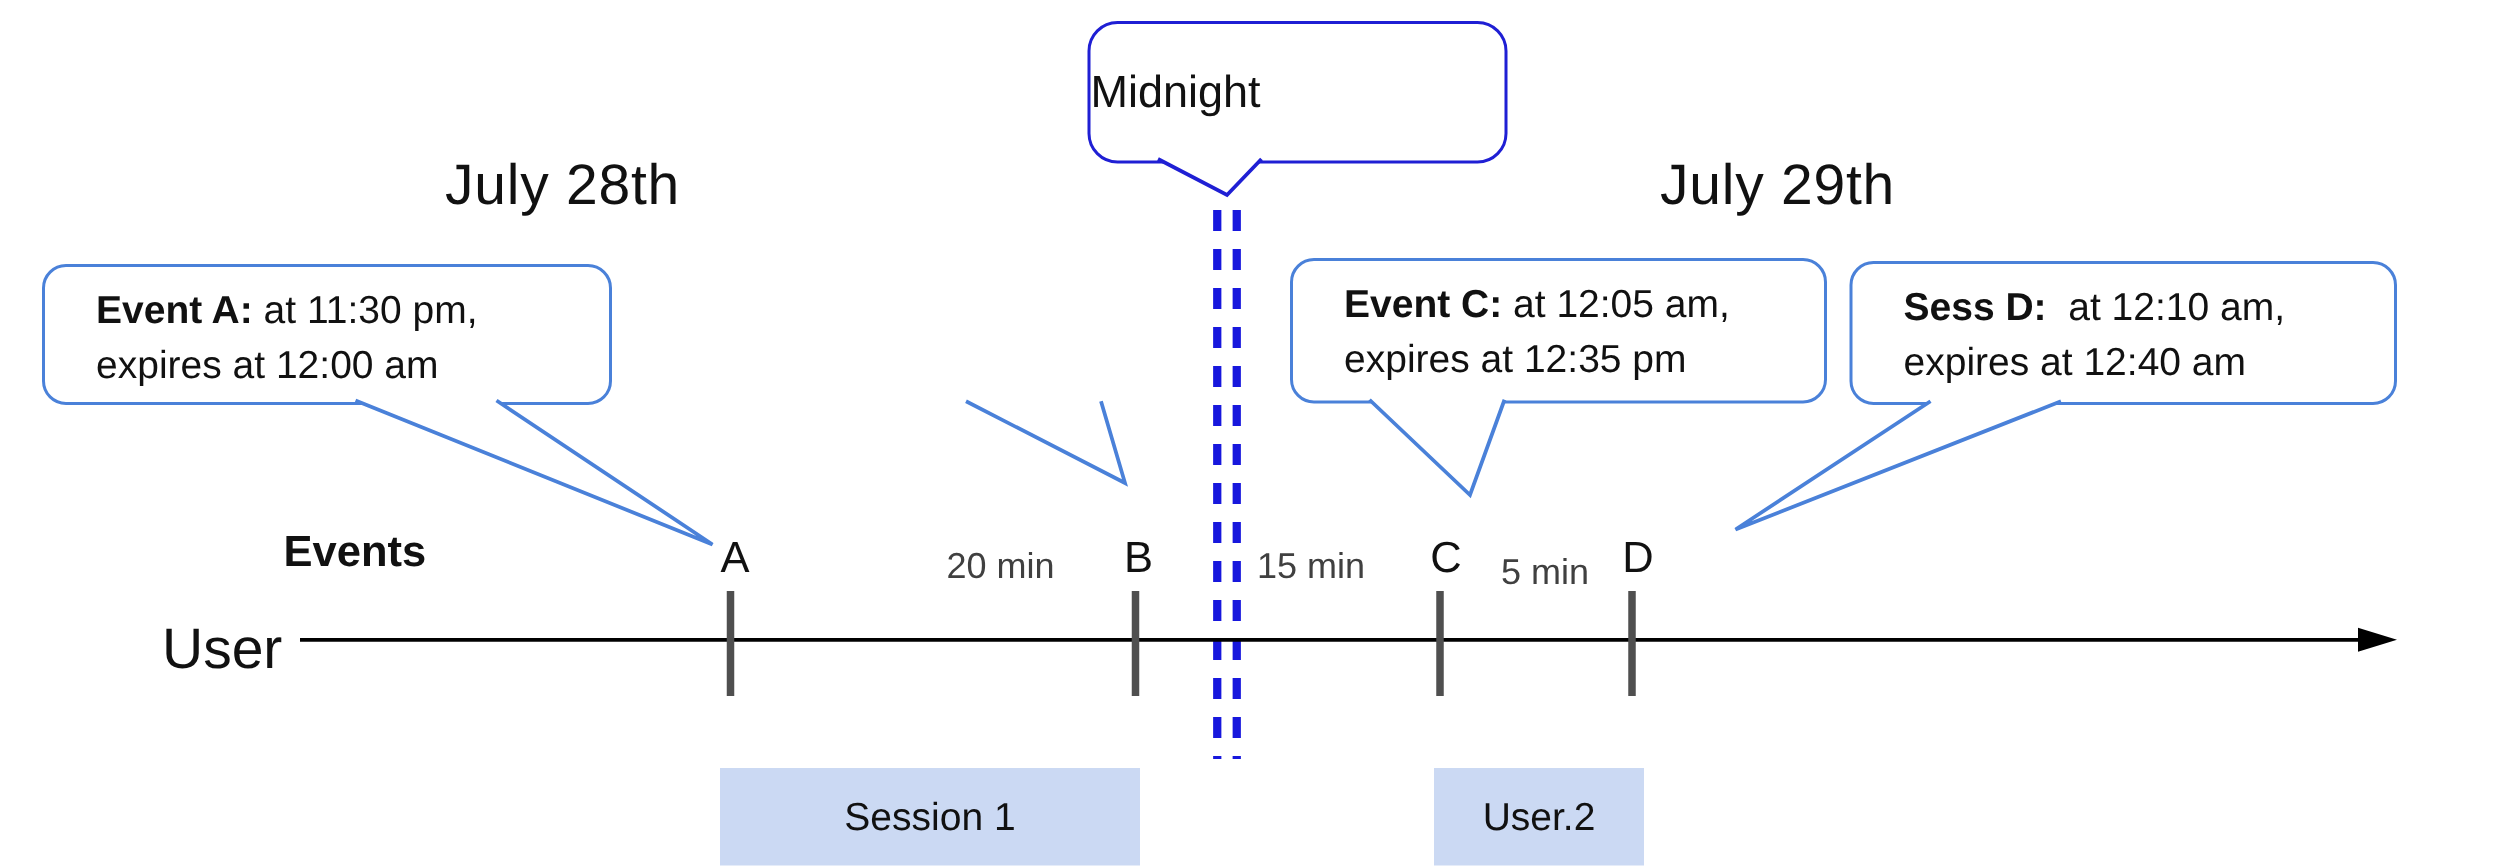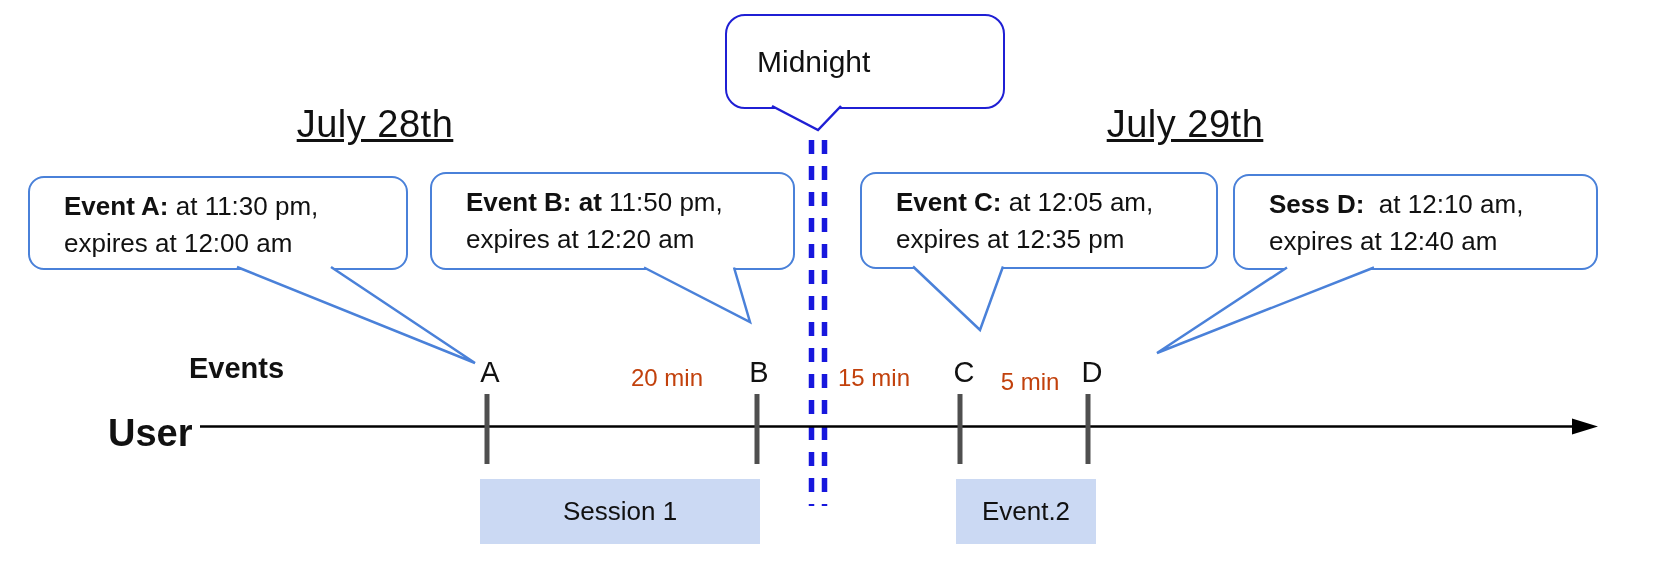--- a/index.html
+++ b/index.html
@@ -1,38 +1,38 @@
 <!DOCTYPE html>
 <html><head>
 <meta charset="utf-8">
 <style>
   html,body{margin:0;padding:0;background:#ffffff;}
   #canvas{
     position:relative;width:1668px;height:578px;background:#ffffff;overflow:hidden;
     font-family:"Liberation Sans", sans-serif;color:#111;
   }
   .abs{position:absolute;}
-  .day-title{font-size:38px;letter-spacing:0.5px;transform:translateX(-50%);white-space:nowrap;text-decoration:underline;}
+  .day-title{font-size:38px;letter-spacing:0.5px;transform:translateX(-50%);white-space:nowrap;}
   .bubble{
     position:absolute;background:#fff;border:2.5px solid #4a81d9;border-radius:16px;
     box-sizing:border-box;padding:10px 14px 0 34px;font-size:26px;line-height:37px;
   }
   .bubble .bline{white-space:pre;}
   .bubble b{font-weight:bold;}
   .midnight-bubble{
     position:absolute;left:725px;top:14px;width:280px;height:95px;background:#fff;
     border:2.5px solid #1f1fd4;border-radius:20px;box-sizing:border-box;
-    display:flex;align-items:center;padding-left:30px;font-size:30px;
+    display:flex;align-items:center;font-size:30px;
   }
-  .axis-word{font-size:38px;font-weight:bold;}
+  .axis-word{font-size:38px;}
   .row-word{font-size:29px;}
   .ev-letter{font-size:29px;transform:translateX(-50%);white-space:nowrap;}
-  .gap-label{font-size:24px;transform:translateX(-50%);white-space:nowrap;color:#c2410c;}
+  .gap-label{font-size:24px;transform:translateX(-50%);white-space:nowrap;color:#404040;}
   .session{
-    position:absolute;top:479px;height:65px;background:#cbd9f3;
+    position:absolute;top:512px;height:65px;background:#cbd9f3;
     display:flex;align-items:center;justify-content:center;font-size:26px;
   }
   svg#overlay{position:absolute;left:0;top:0;pointer-events:none;}
 </style>
 </head>
 <body>
 
 <div id="canvas">
 
   <div class="abs day-title" style="left:375px;top:103px;">July 28th</div>
@@ -40,24 +40,20 @@
 
   <div class="midnight-bubble">
     <span>Midnight</span>
   </div>
 
   <div class="bubble" style="left:28px;top:176px;width:380px;height:94px;">
     <div class="bline"><b>Event A:</b><span> at 11:30 pm,</span></div>
     <div class="bline">expires at 12:00 am</div>
   </div>
 
-  <div class="bubble" style="left:430px;top:172px;width:365px;height:98px;">
-    <div class="bline"><b>Event B: at</b><span> 11:50 pm,</span></div>
-    <div class="bline">expires at 12:20 am</div>
-  </div>
 
   <div class="bubble" style="left:860px;top:172px;width:358px;height:97px;">
     <div class="bline"><b>Event C:</b><span> at 12:05 am,</span></div>
     <div class="bline">expires at 12:35 pm</div>
   </div>
 
   <div class="bubble" style="left:1233px;top:174px;width:365px;height:96px;">
     <div class="bline"><b>Sess D:</b><span>  at 12:10 am,</span></div>
     <div class="bline">expires at 12:40 am</div>
   </div>
@@ -71,21 +67,21 @@
   <div class="abs ev-letter" style="left:1092px;top:356px;">D</div>
 
   <div class="abs gap-label" style="left:667px;top:364px;">20 min</div>
   <div class="abs gap-label" style="left:874px;top:364px;">15 min</div>
   <div class="abs gap-label" style="left:1030px;top:368px;">5 min</div>
 
   <div class="session" style="left:480px;width:280px;">
     <span>Session 1</span>
   </div>
   <div class="session" style="left:956px;width:140px;">
-    <span>Event.2</span>
+    <span>User.2</span>
   </div>
 
   <svg id="overlay" width="1668" height="578" viewBox="0 0 1668 578">
 
     <line x1="811.5" y1="140" x2="811.5" y2="506" stroke="#1717dd" stroke-width="5.5" stroke-dasharray="14 12"></line>
     <line x1="824.5" y1="140" x2="824.5" y2="506" stroke="#1717dd" stroke-width="5.5" stroke-dasharray="14 12"></line>
 
     <path d="M 772,106 L 818,130 L 841,106" fill="#ffffff" stroke="#1f1fd4" stroke-width="2.5"></path>
 
     <path d="M 237,267 L 475,363 L 331,267" fill="#ffffff" stroke="#4a81d9" stroke-width="2.5"></path>

